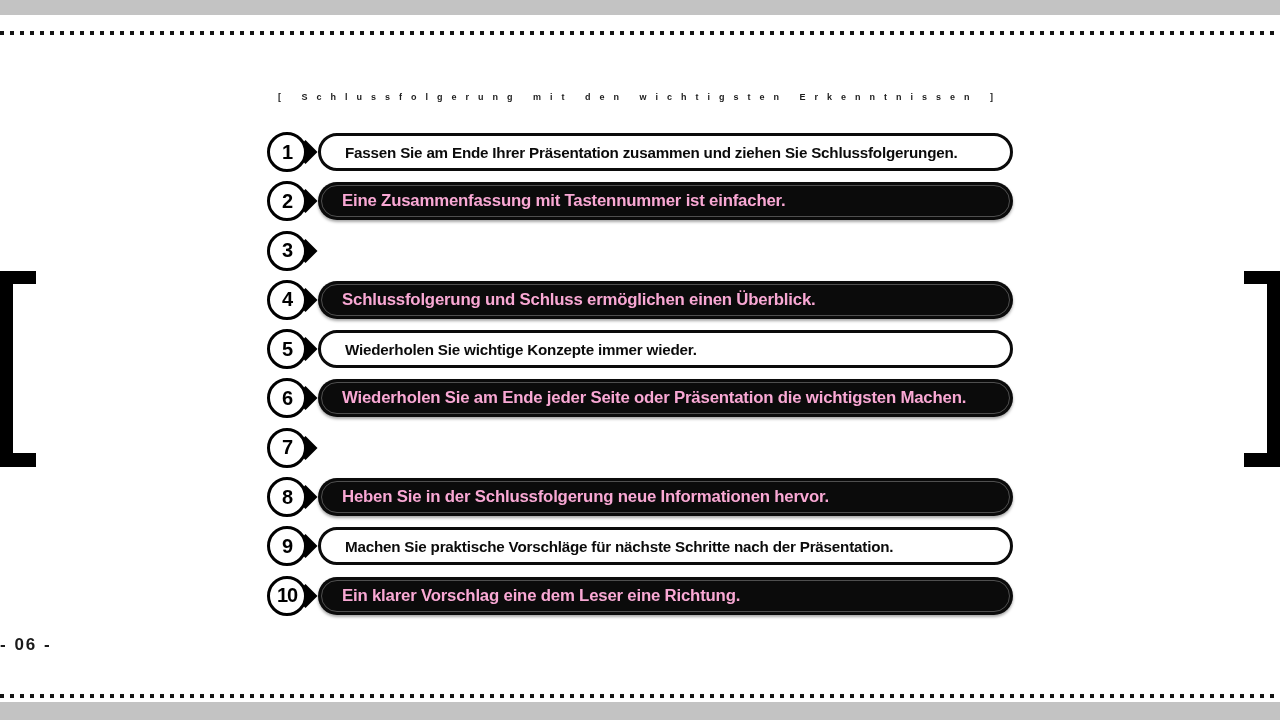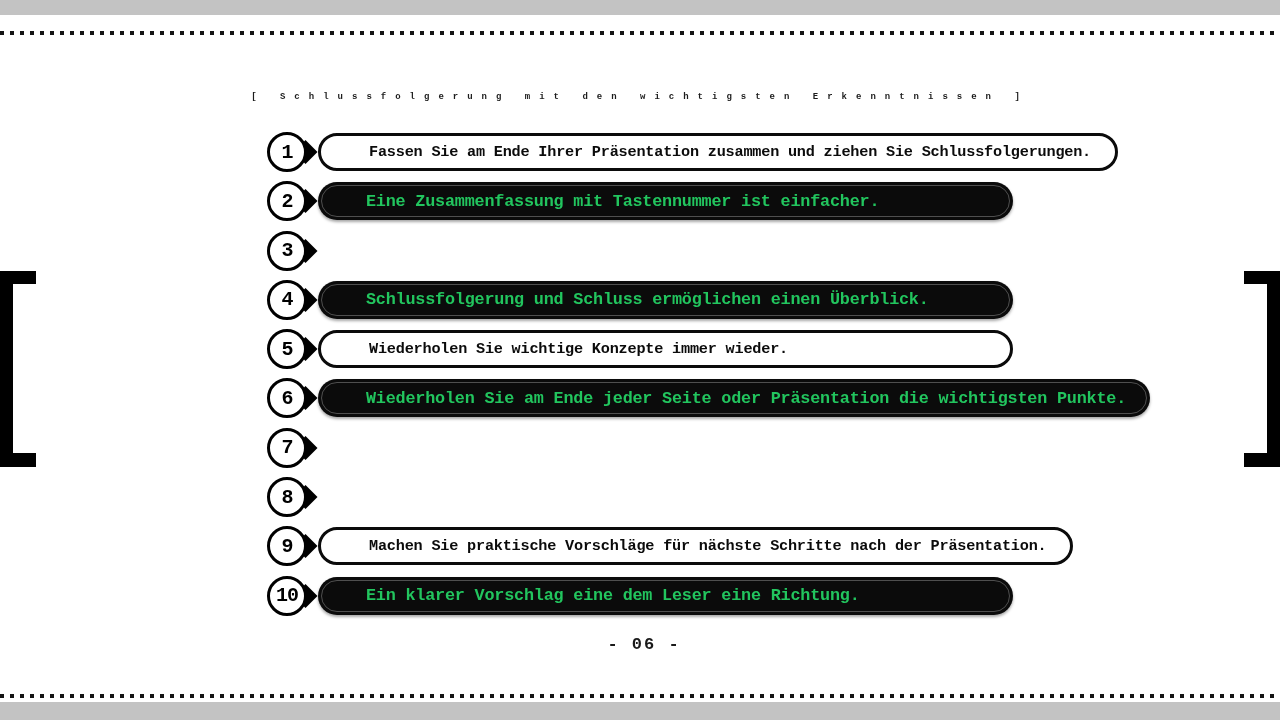--- a/index.html
+++ b/index.html
@@ -1,21 +1,21 @@
 <!DOCTYPE html>
 <html><head>
 <meta charset="utf-8">
 <style>
   html,body{margin:0;padding:0;background:#ffffff;}
   .stage{
     position:relative;
     width:1280px;height:720px;
     overflow:hidden;
     background:#ffffff;
-    font-family:Liberation Mono, monospace;
+    font-family:Liberation Sans, sans-serif;
     color:#0b0b0b;
   }
   
   .bar{position:absolute;left:0;right:0;background:#c3c3c3;}
   .bar.top{top:0;height:15px;}
   .bar.bottom{top:702px;height:18px;}
   
   .dots{position:absolute;left:0;right:0;height:4px;
     background:repeating-linear-gradient(to right,#141414 0 4px,transparent 4px 10px);}
   .dots.top{top:31px;}
@@ -50,26 +50,26 @@
     position:relative;flex:1;height:38px;box-sizing:border-box;
     border-radius:19px;display:flex;align-items:center;
     padding:0 24px;
   }
   .pill.light{background:#ffffff;border:3.5px solid #0b0b0b;}
   .pill.dark{background:#0b0b0b;box-shadow:0 2px 3px rgba(0,0,0,.35);}
   .pill.dark::before{
     content:"";position:absolute;inset:3px;border:1px solid #4f4f4f;
     border-radius:16px;pointer-events:none;
   }
-  .pill .txt{white-space:nowrap;font-weight:700;font-size:15.2px;letter-spacing:-0.2px;color:#0b0b0b;margin-left:24px;}
-  .pill.dark .txt{color:#22c55e;font-size:16.8px;}
+  .pill .txt{white-space:nowrap;font-weight:700;font-size:15.2px;letter-spacing:-0.2px;color:#0b0b0b;}
+  .pill.dark .txt{color:#f9a8d4;font-size:16.8px;}
   
   .pageno{
-    position:absolute;top:635px;left:0;right:0;text-align:center;
-    font-size:17px;font-weight:600;letter-spacing:2px;color:#1a1a1a;padding-left:8px;
+    position:absolute;top:635px;left:0;right:0;text-align:left;
+    font-size:17px;font-weight:600;letter-spacing:2px;color:#1a1a1a;
   }
 </style>
 </head>
 <body>
 
 <div class="stage">
 
   <div class="bar top"></div>
   <div class="dots top"></div>
 
@@ -126,35 +126,38 @@
         <span class="txt">Wiederholen Sie wichtige Konzepte immer wieder.</span>
       </div>
     </div>
 
     <div class="row">
       <div class="badge">
         <span class="tip"></span>
         <span class="num">6</span>
       </div>
       <div class="pill dark">
-        <span class="txt">Wiederholen Sie am Ende jeder Seite oder Präsentation die wichtigsten Punkte.</span>
+        <span class="txt">Wiederholen Sie am Ende jeder Seite oder Präsentation die wichtigsten Machen.</span>
       </div>
     </div>
 
     <div class="row">
       <div class="badge">
         <span class="tip"></span>
         <span class="num">7</span>
       </div>
     </div>
 
     <div class="row">
       <div class="badge">
         <span class="tip"></span>
         <span class="num">8</span>
+      </div>
+      <div class="pill dark">
+        <span class="txt">Heben Sie in der Schlussfolgerung neue Informationen hervor.</span>
       </div>
     </div>
 
     <div class="row">
       <div class="badge">
         <span class="tip"></span>
         <span class="num">9</span>
       </div>
       <div class="pill light">
         <span class="txt">Machen Sie praktische Vorschläge für nächste Schritte nach der Präsentation.</span>

